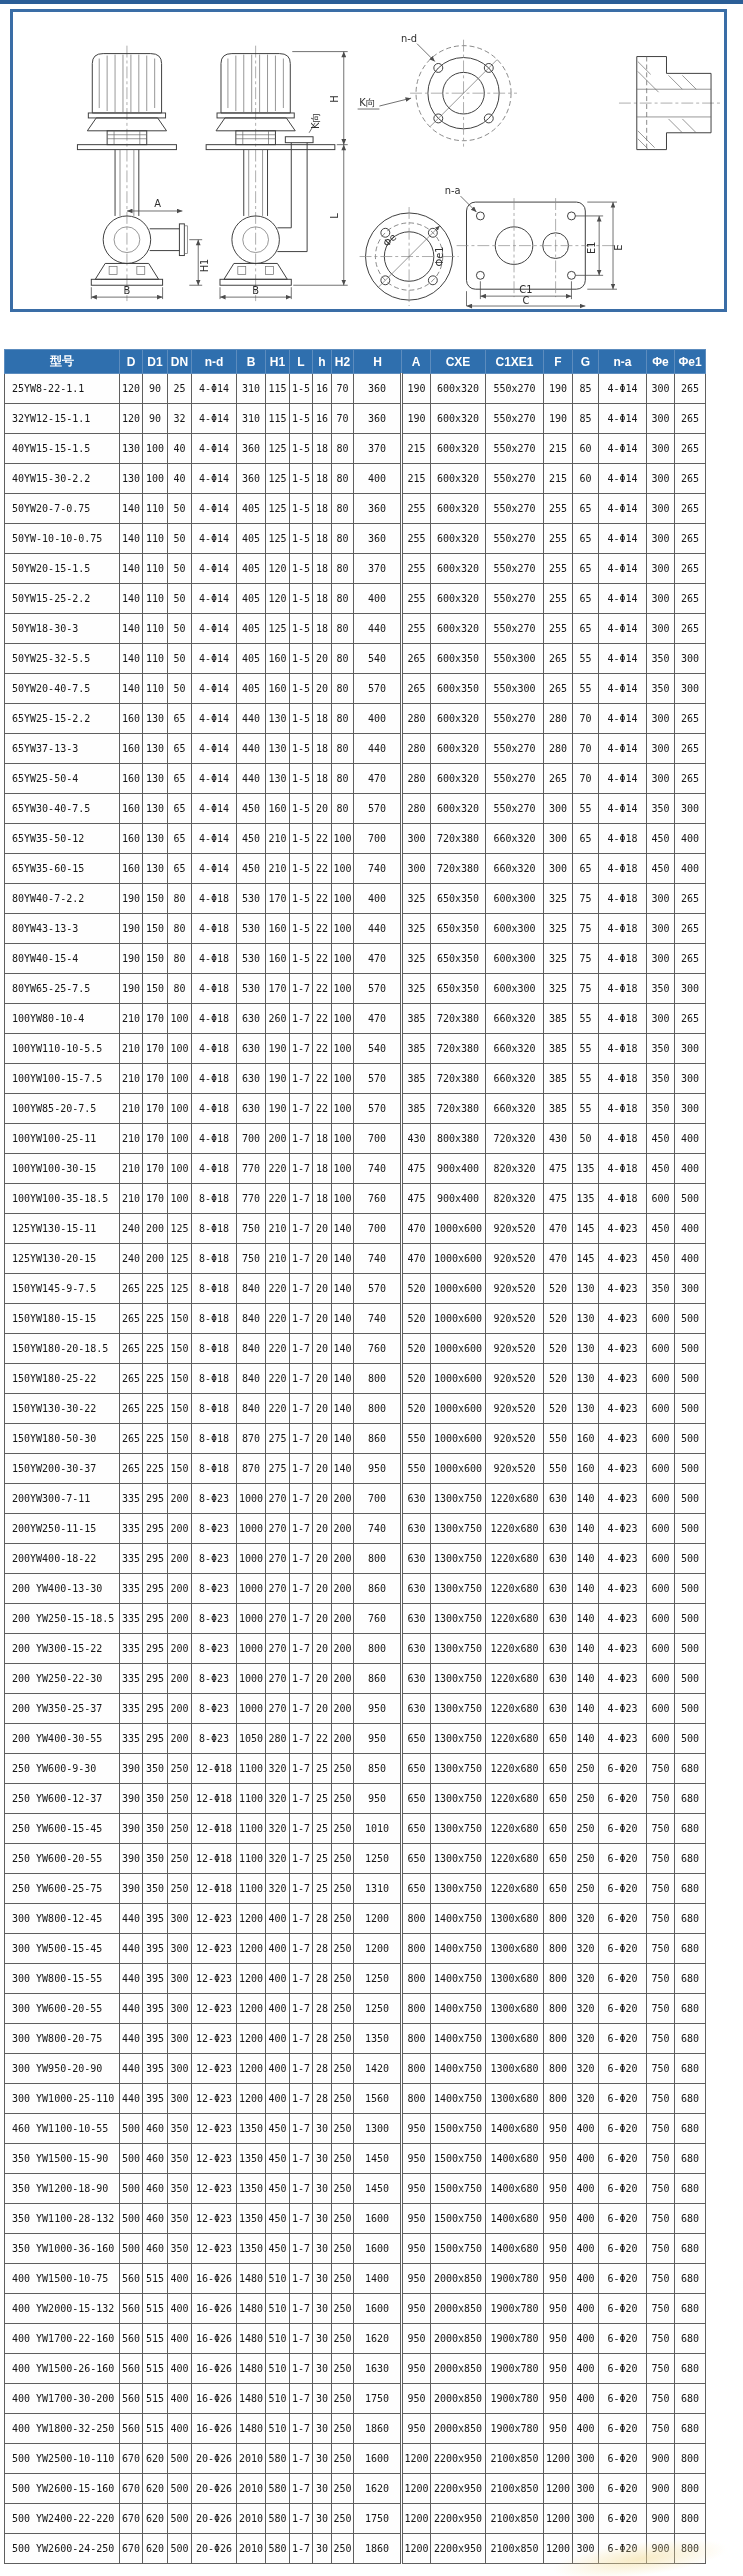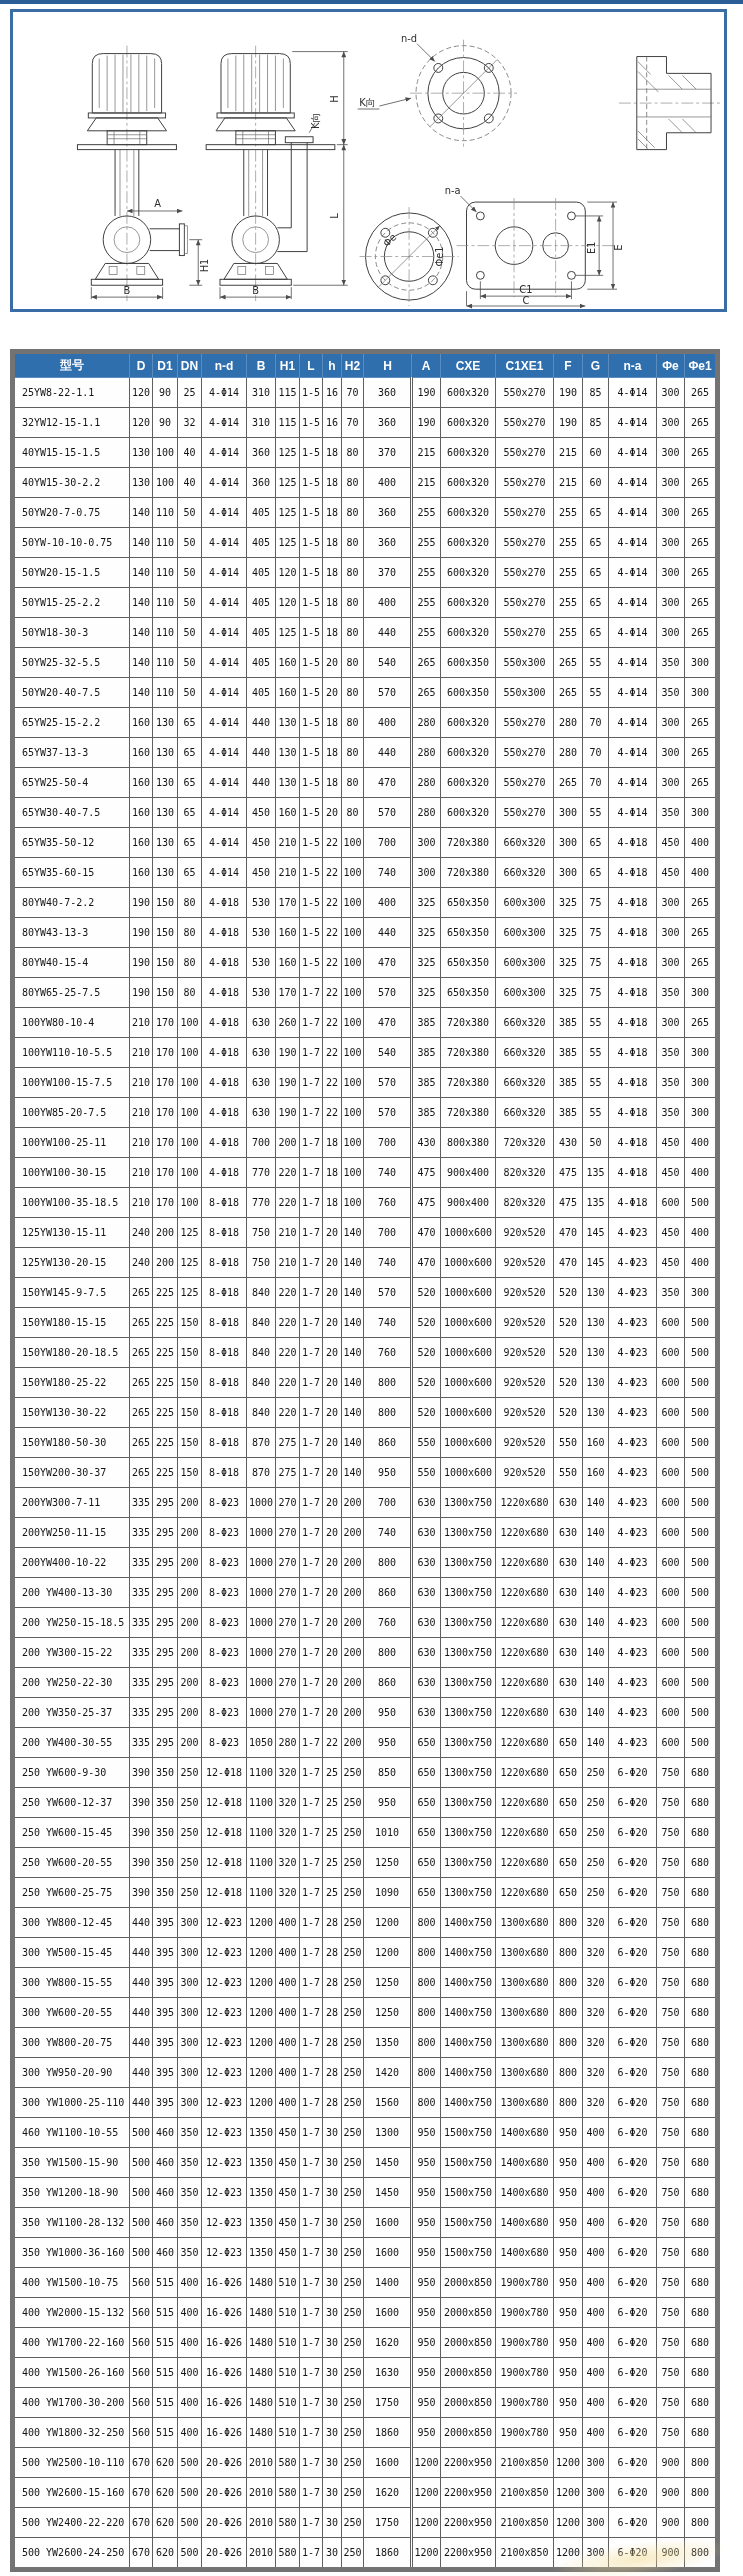--- a/index.html
+++ b/index.html
@@ -13,22 +13,22 @@
     border:3px solid #3a6da6;background:#fff;
   }
   svg.draw{display:block;width:711px;height:297px;}
   .d-line{stroke:#3f3f3f;stroke-width:1;fill:none;}
   .d-thin{stroke:#6a6a6a;stroke-width:.7;fill:none;}
   .d-center{stroke:#8a8a8a;stroke-width:.7;fill:none;stroke-dasharray:12 3 3 3;}
   .d-dash{stroke:#6a6a6a;stroke-width:.8;fill:none;stroke-dasharray:5 3;}
   .d-dim{stroke:#4c4c4c;stroke-width:.8;fill:none;}
   .d-text{font:10px "DejaVu Sans",sans-serif;fill:#2e2e2e;}
   .spec-table{
-    position:absolute;top:349px;left:10px;width:681px;
-    border-collapse:collapse;table-layout:fixed;border:5px solid #737373;
+    position:absolute;top:349px;left:4px;width:681px;
+    border-collapse:collapse;table-layout:fixed;border:1px solid #737373;
   }
   .spec-table th{
     background:#2f6fae;color:#ffffff;font:bold 12px "Liberation Sans",sans-serif;
     height:23px;border:1px solid #5c8cbe;padding:0;overflow:hidden;white-space:nowrap;
   }
   .spec-table td{
     border:1px solid #5f5f5f;height:29px;padding:0;background:#fefefe;
     font:10px "DejaVu Sans Mono",monospace;color:#141414;text-align:center;
     overflow:hidden;white-space:nowrap;
   }
@@ -1016,21 +1016,21 @@
         <td class="colA">630</td>
         <td>1300x750</td>
         <td>1220x680</td>
         <td>630</td>
         <td>140</td>
         <td>4-Φ23</td>
         <td>600</td>
         <td>500</td>
       </tr>
       <tr>
-        <td class="model">200YW400-10-22</td>
+        <td class="model">200YW400-18-22</td>
         <td>335</td>
         <td>295</td>
         <td>200</td>
         <td>8-Φ23</td>
         <td>1000</td>
         <td>270</td>
         <td>1-7</td>
         <td>20</td>
         <td>200</td>
         <td>800</td>
@@ -1257,21 +1257,21 @@
         <td class="model">250 YW600-25-75</td>
         <td>390</td>
         <td>350</td>
         <td>250</td>
         <td>12-Φ18</td>
         <td>1100</td>
         <td>320</td>
         <td>1-7</td>
         <td>25</td>
         <td>250</td>
-        <td>1090</td>
+        <td>1310</td>
         <td class="colA">650</td>
         <td>1300x750</td>
         <td>1220x680</td>
         <td>650</td>
         <td>250</td>
         <td>6-Φ20</td>
         <td>750</td>
         <td>680</td>
       </tr>
       <tr>

